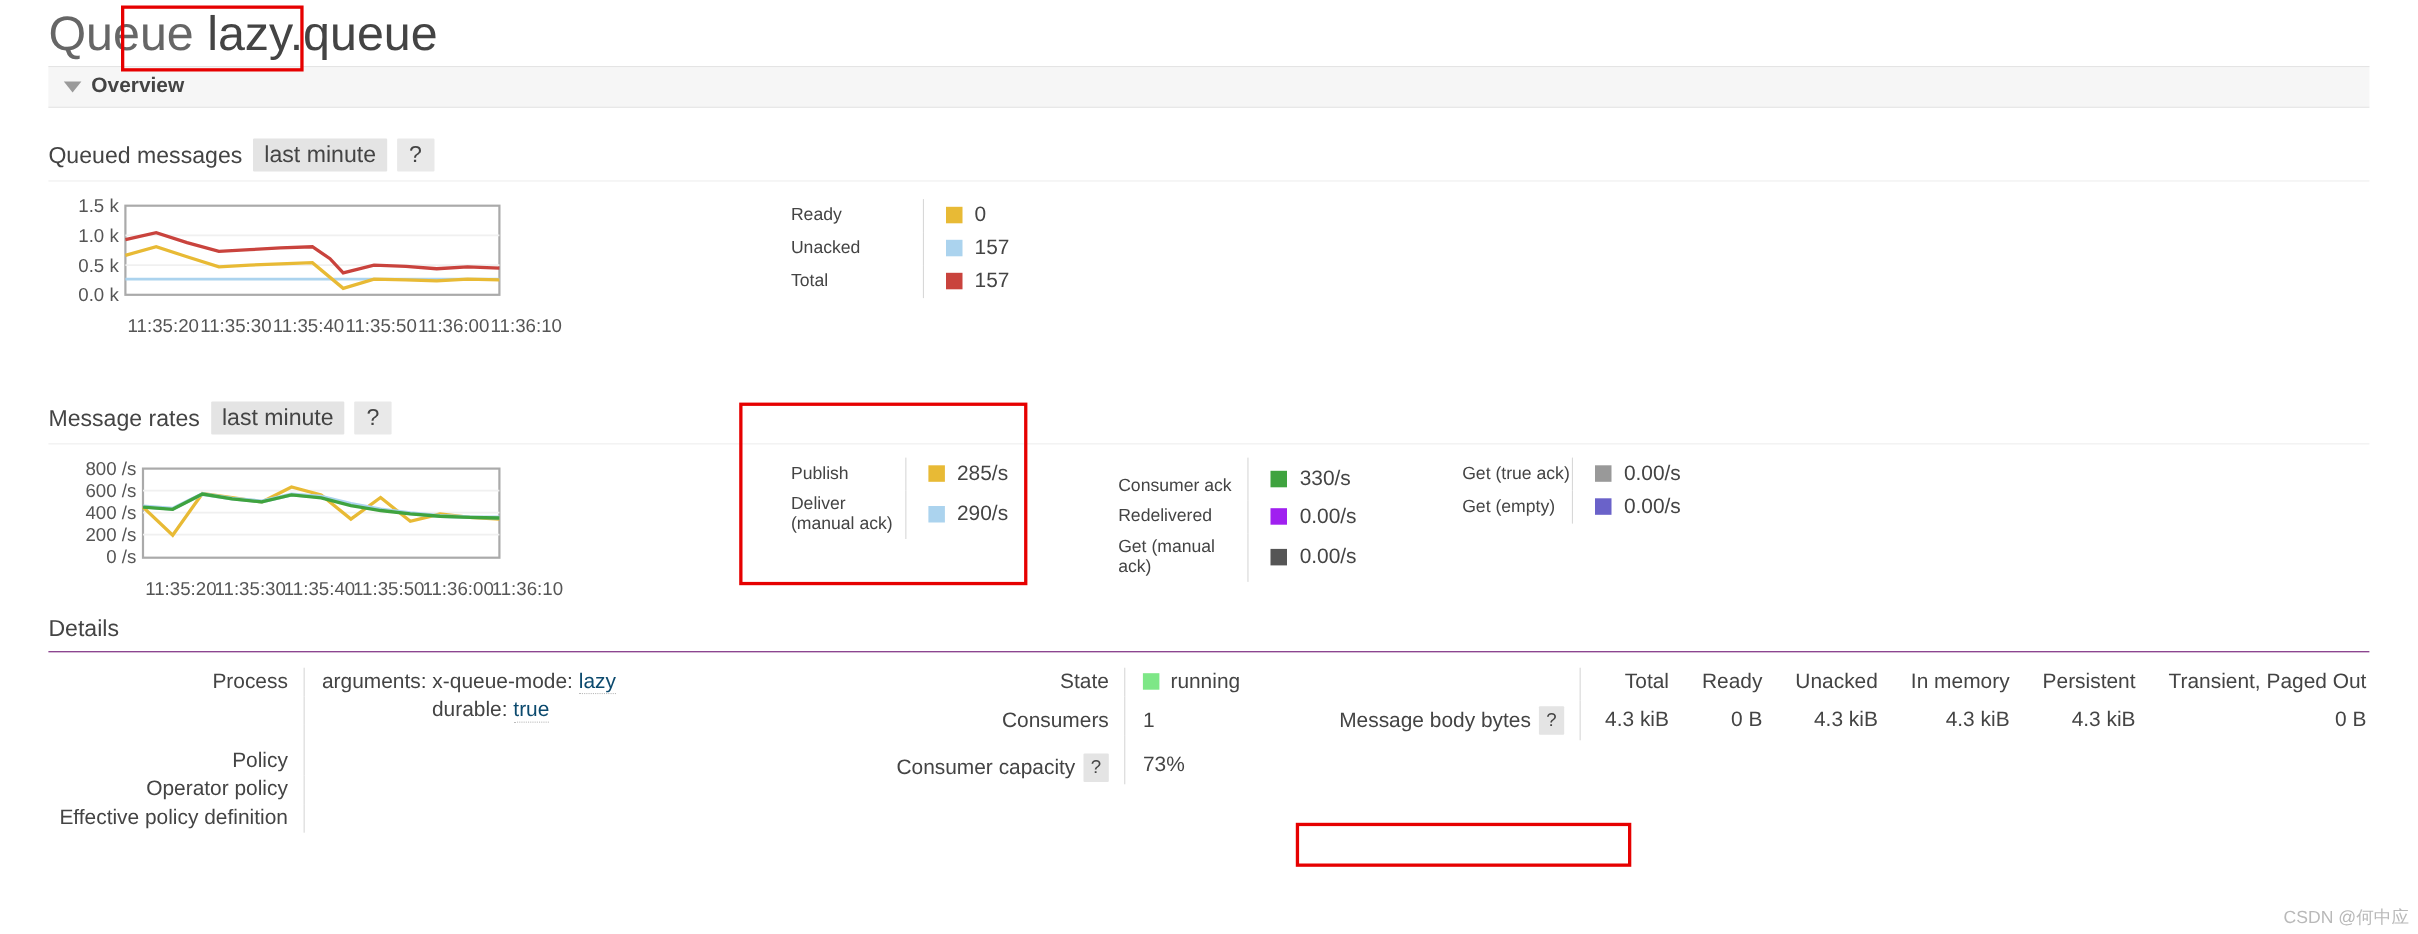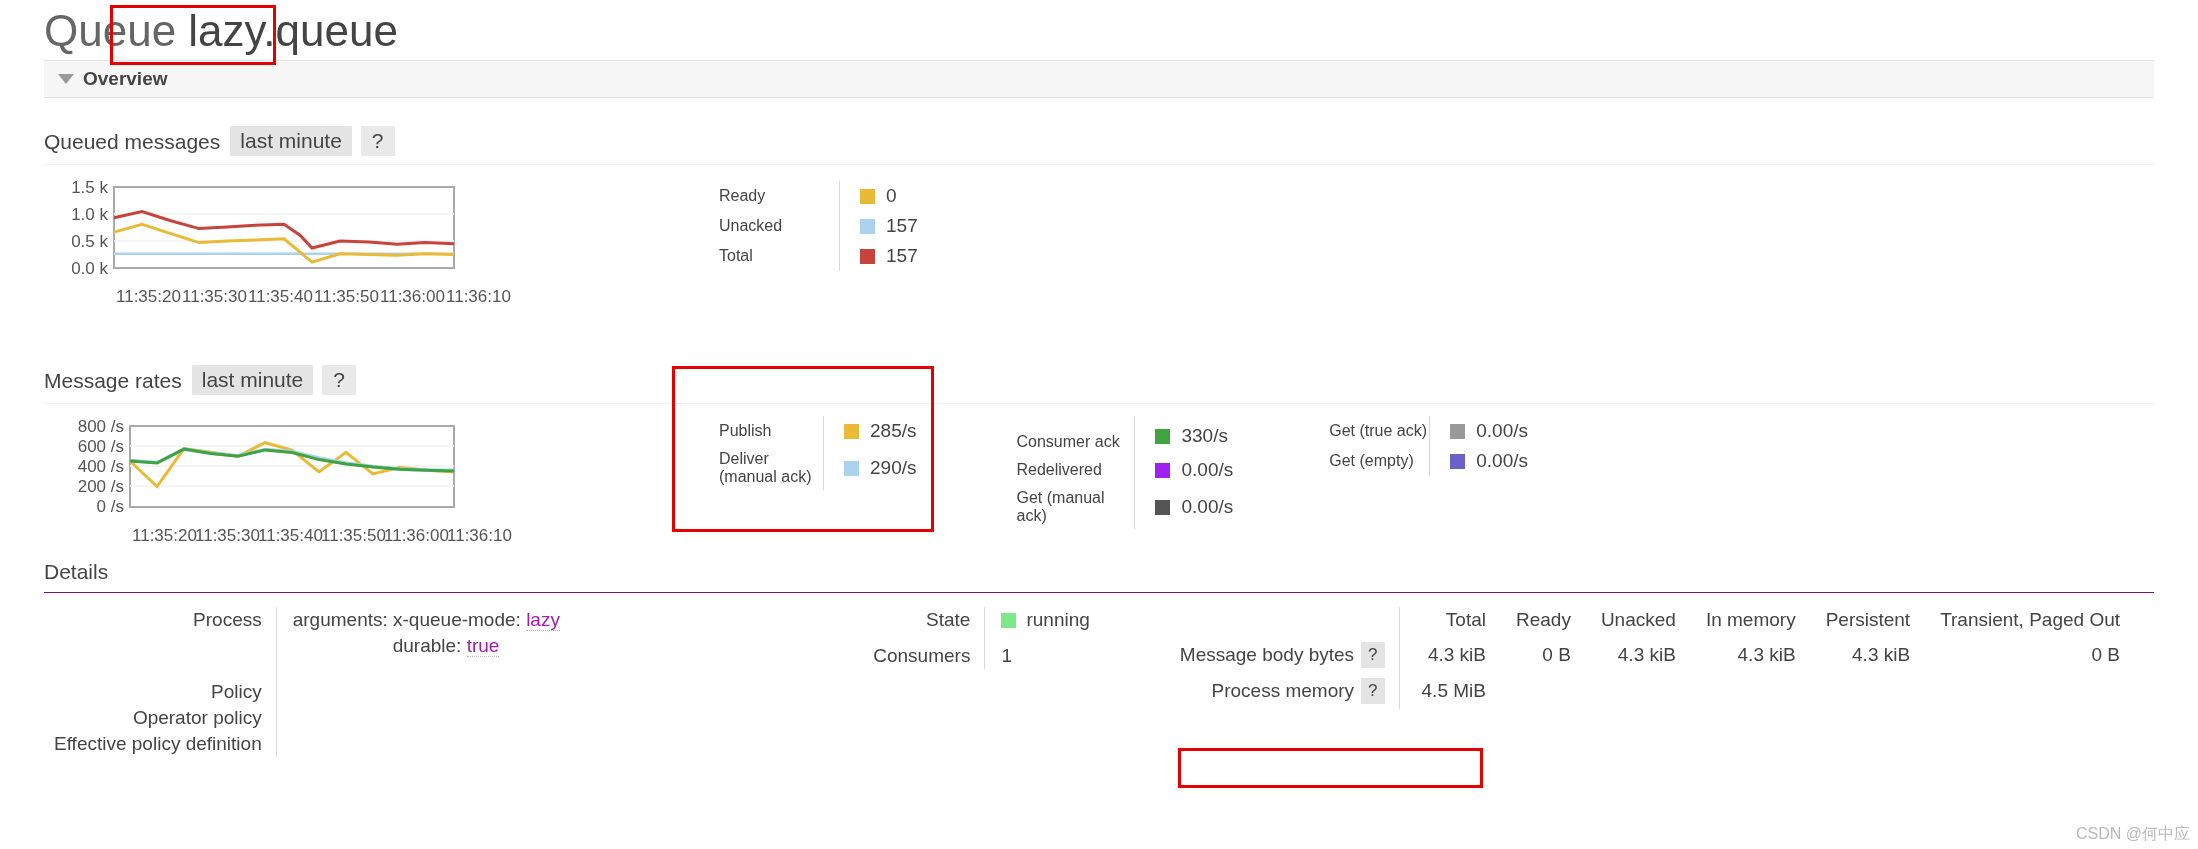--- a/index.html
+++ b/index.html
@@ -118,21 +118,21 @@
   .kvtable td.k {
     text-align: right;
     padding-right: 14px;
     white-space: nowrap;
   }
   .kvtable td.v {
     border-left: 1px solid #d8d8d8;
     padding-left: 16px;
     white-space: nowrap;
   }
-  .mono-dim { color: #a21caf; border-bottom: 1px dotted #bbb; }
+  .mono-dim { color: #0c4a6e; border-bottom: 1px dotted #bbb; }
 
   .qmark {
     display: inline-block;
     background: #e4e4e4;
     color: #444;
     font-size: 17px;
     line-height: 1;
     padding: 4px 7px 5px 7px;
     border-radius: 1px;
     margin-left: 7px;
@@ -424,20 +424,26 @@
           <tr>
         <td class="k" style="width:170px;">State</td>
         <td class="v">
           <span class="swatch-sq" style="background:#7ee787"></span><span>running</span>
         </td>
       </tr>
       <tr>
         <td class="k" style="padding-top:12px;">Consumers</td>
         <td class="v" style="padding-top:12px;">1</td>
       </tr>
+      <tr>
+        <td class="k" style="padding-top:16px;">
+          <span>Consumer capacity</span><span class="qmark">?</span>
+        </td>
+        <td class="v" style="padding-top:16px;">73%</td>
+      </tr>
     </tbody>
       </table>
 
     <table class="stats-tbl" style="margin-left:90px;">
       <tbody>
           <tr>
         <th class="blankhead"></th>
         <th class="firstdata">Total</th>
         <th>Ready</th>
         <th>Unacked</th>
@@ -451,31 +457,19 @@
           <span>Message body bytes</span><span class="qmark">?</span>
         </td>
         <td class="firstdata">4.3 kiB</td>
         <td>0 B</td>
         <td>4.3 kiB</td>
         <td>4.3 kiB</td>
         <td>4.3 kiB</td>
         <td>0 B</td>
         <td></td>
       </tr>
-      <tr>
-        <td class="rowlabel">
-          <span>Process memory</span><span class="qmark">?</span>
-        </td>
-        <td class="firstdata">4.5 MiB</td>
-        <td></td>
-            <td></td>
-            <td></td>
-            <td></td>
-            <td></td>
-            <td></td>
-      </tr>
     </tbody>
       </table>
   </div>
 </div>
 <div class="annot-box" style="left:1178px; top:748px; width:305px; height:40px;"></div>
 
 <div id="watermark">CSDN @何中应</div>
 
 </body></html>

